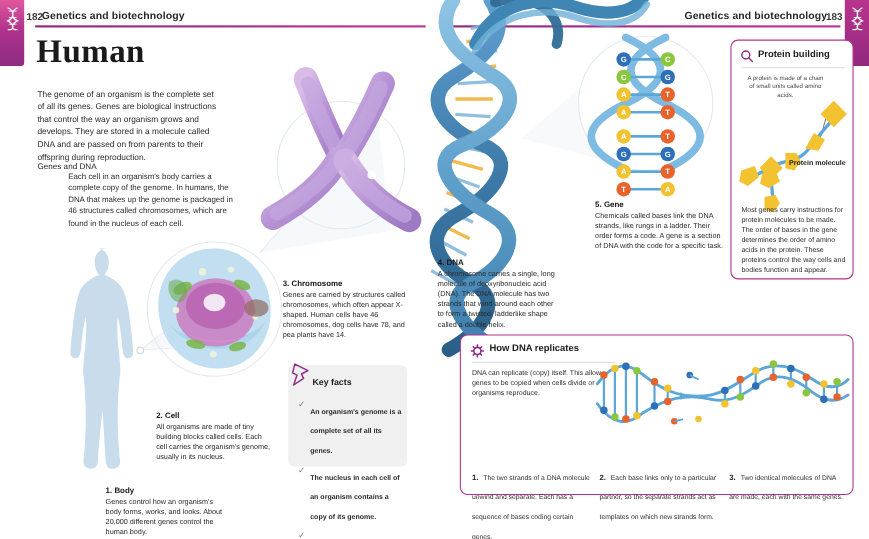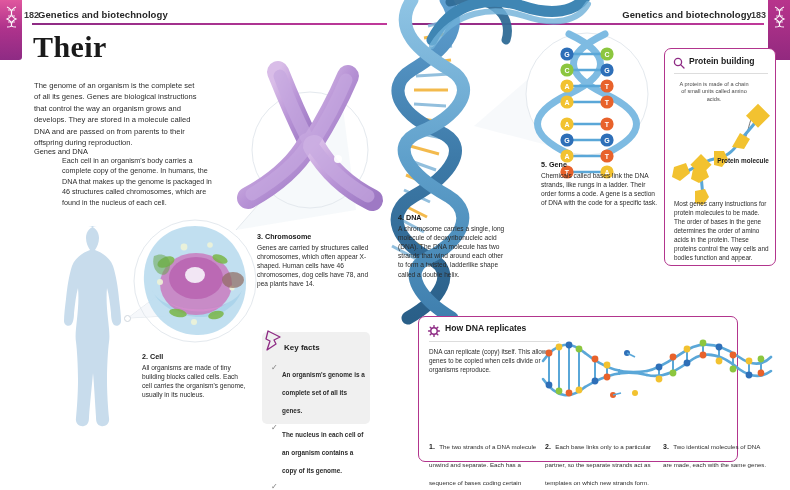--- a/index.html
+++ b/index.html
@@ -57,21 +57,21 @@
   }
   .sub-h {
     position: absolute; left: 34px; top: 147px;
     font-size: 7.4px; font-weight: 400; color: #1f1f1f;
   }
   .sub-p {
     position: absolute; left: 34px; top: 156px; width: 150px;
     font-size: 7.2px; line-height: 10.4px; color: #2d2d2d; margin-left: 28px;
   }
 
-  .callout { position: absolute; color: #2b2b2b; }
+  .callout { position: absolute; color: #2b2b2b; margin-top: 21px; }
   .callout .ttl { font-size: 7.2px; font-weight: 700; color:#161616; display:block; margin-bottom:1.5px;}
   .callout .txt { font-size: 6.6px; line-height: 9.2px; display:block; }
 
   
   .silhouette { position: absolute; left: 58px; top: 222px; }
 
   
   .leader { position: absolute; }
   .dot {
     position: absolute; width: 7px; height: 7px; border-radius: 50%;
@@ -91,30 +91,30 @@
   .kf-list { position: absolute; left: 9px; top: 31px; width: 95px; }
   .kf-item { position: relative; padding-left: 11px; margin-bottom: 5.5px; }
   .kf-item .tick {
     position: absolute; left: 0; top: 0px; color: #7a7a7a; font-size: 8px;
   }
   .kf-item .kf-txt { font-size: 6.4px; line-height: 8.8px; font-weight: 700; color: #2b2b2b; }
 
   
   .panel {
     position: absolute; background: #fff;
-    border: 1.2px solid #b2358d; border-radius: 7px; margin-top: 12px;
+    border: 1.2px solid #b2358d; border-radius: 7px;
   }
   .panel .p-head {
     position: absolute; font-size: 8.6px; font-weight: 700; color: #1c1c1c;
   }
   .panel .p-rule { position: absolute; height: 1px; background: #ddd; }
   .p-icon { position: absolute; }
 
   #protein-panel { left: 664px; top: 36px; width: 112px; height: 218px; }
-  #replicate-panel { left: 418px; top: 304px; width: 320px; height: 146px; }
+  #replicate-panel { left: 418px; top: 304px; width: 358px; height: 146px; }
 
   .p-body { position: absolute; font-size: 6.4px; line-height: 9px; color: #2d2d2d; }
   .mini-cap { position: absolute; font-size: 5.6px; line-height: 7.4px; color: #4a4a4a; text-align: center; }
   .mol-label { position: absolute; font-size: 6.4px; font-weight: 700; color:#1c1c1c; text-align:center; line-height:8px;}
 
   .step { position: absolute; width: 105px; }
   .step .num { font-size: 7px; font-weight: 700; color: #1a1a1a; }
   .step .stxt { font-size: 6.2px; line-height: 8.6px; color: #2d2d2d; }
 
   svg { display: block; overflow: visible; }
@@ -148,21 +148,21 @@
         <line x1="3" y1="4" x2="10" y2="4" stroke="#fff" stroke-width=".8"></line>
         <line x1="3" y1="10" x2="10" y2="10" stroke="#fff" stroke-width=".8"></line>
         <line x1="3" y1="16" x2="10" y2="16" stroke="#fff" stroke-width=".8"></line>
       </svg>
     </span>
   </div>
   <div class="pgnum right">183</div>
   <div class="runhead right">Genetics and biotechnology</div>
   <div class="rule right"></div>
 
-  <h1 class="headline">Their</h1>
+  <h1 class="headline">Human</h1>
   <p class="intro">The genome of an organism is the complete set of all its genes. Genes are biological instructions that control the way an organism grows and develops. They are stored in a molecule called DNA and are passed on from parents to their offspring during reproduction.</p>
   <div class="sub-h">Genes and DNA</div>
   <p class="sub-p">Each cell in an organism's body carries a complete copy of the genome. In humans, the DNA that makes up the genome is packaged in 46 structures called chromosomes, which are found in the nucleus of each cell.</p>
 
   <div class="silhouette">
     <svg width="78" height="228" viewBox="0 0 78 228">
       <path fill="#c8dcec" d="M39 4c-7 0-11 6-11 12 0 5 2 9 4 12-8 3-15 8-18 16-3 9-5 22-6 33-1 8-2 16-2 22 0 4 4 6 7 4 2-2 3-7 3-12 1-9 2-18 4-25 1 10 0 22-1 31-1 10-2 17-1 23 1 7 2 24 2 38 0 13-1 28-2 38-1 6 4 9 8 8 4-1 5-4 5-9 1-14 3-32 4-44 1 10 2 30 3 44 0 5 1 8 5 9 4 1 9-2 8-8-1-10-2-25-2-38 0-14 1-31 2-38 1-6 0-13-1-23-1-9-2-21-1-31 2 7 3 16 4 25 0 5 1 10 3 12 3 2 7 0 7-4 0-6-1-14-2-22-1-11-3-24-6-33-3-8-10-13-18-16 2-3 4-7 4-12 0-6-4-12-11-12z"></path>
     </svg>
   </div>
 
@@ -335,20 +335,24 @@
           <text x="84" y="130.6" text-anchor="middle" font-size="7" font-family="&quot;Liberation Sans&quot;, sans-serif" font-weight="700" fill="#ffffff">T</text>
           <line x1="44" y1="144" x2="84" y2="144" stroke="#5aa7d8" stroke-width="2.4"></line>
           <circle cx="44" cy="144" r="6.6" fill="#e8622b"></circle>
           <text x="44" y="146.6" text-anchor="middle" font-size="7" font-family="&quot;Liberation Sans&quot;, sans-serif" font-weight="700" fill="#ffffff">T</text>
           <circle cx="84" cy="144" r="6.6" fill="#f2c230"></circle>
           <text x="84" y="146.6" text-anchor="middle" font-size="7" font-family="&quot;Liberation Sans&quot;, sans-serif" font-weight="700" fill="#ffffff">A</text>
         </g>
     </svg>
   </div>
 
+  <div class="callout" style="left:96px;top:420px;width:110px;">
+    <span class="ttl">1. Body</span>
+    <span class="txt">Genes control how an organism's body forms, works, and looks. About 20,000 different genes control the human body.</span>
+  </div>
 
   <div class="callout" style="left:142px;top:352px;width:105px;">
     <span class="ttl">2. Cell</span>
     <span class="txt">All organisms are made of tiny building blocks called cells. Each cell carries the organism's genome, usually in its nucleus.</span>
   </div>
 
   <div class="callout" style="left:257px;top:232px;width:118px;">
     <span class="ttl">3. Chromosome</span>
     <span class="txt">Genes are carried by structures called chromosomes, which often appear X-shaped. Human cells have 46 chromosomes, dog cells have 78, and pea plants have 14.</span>
   </div>

